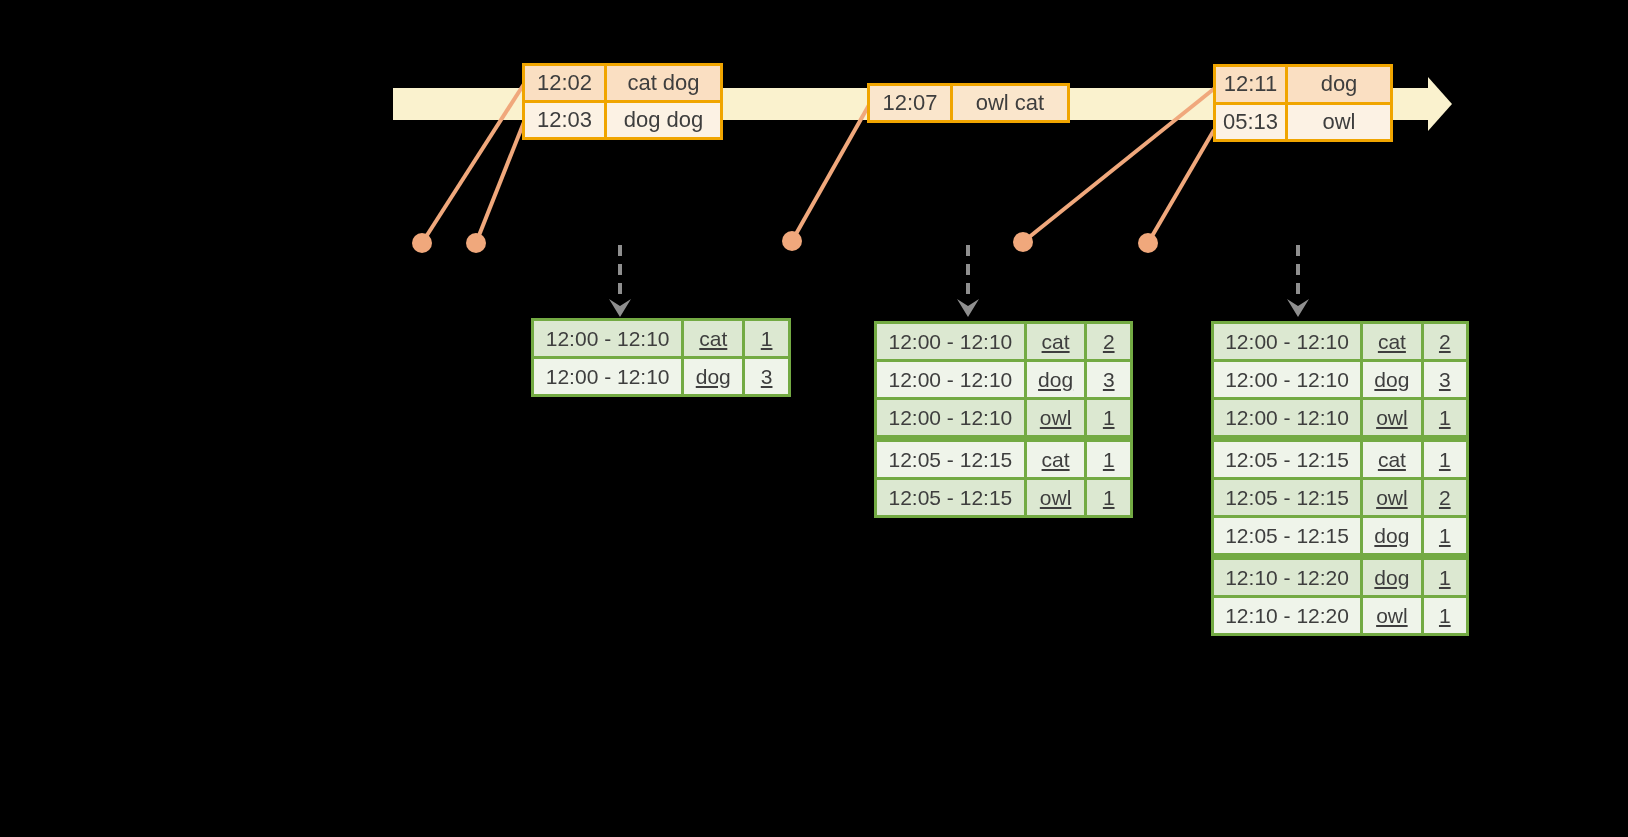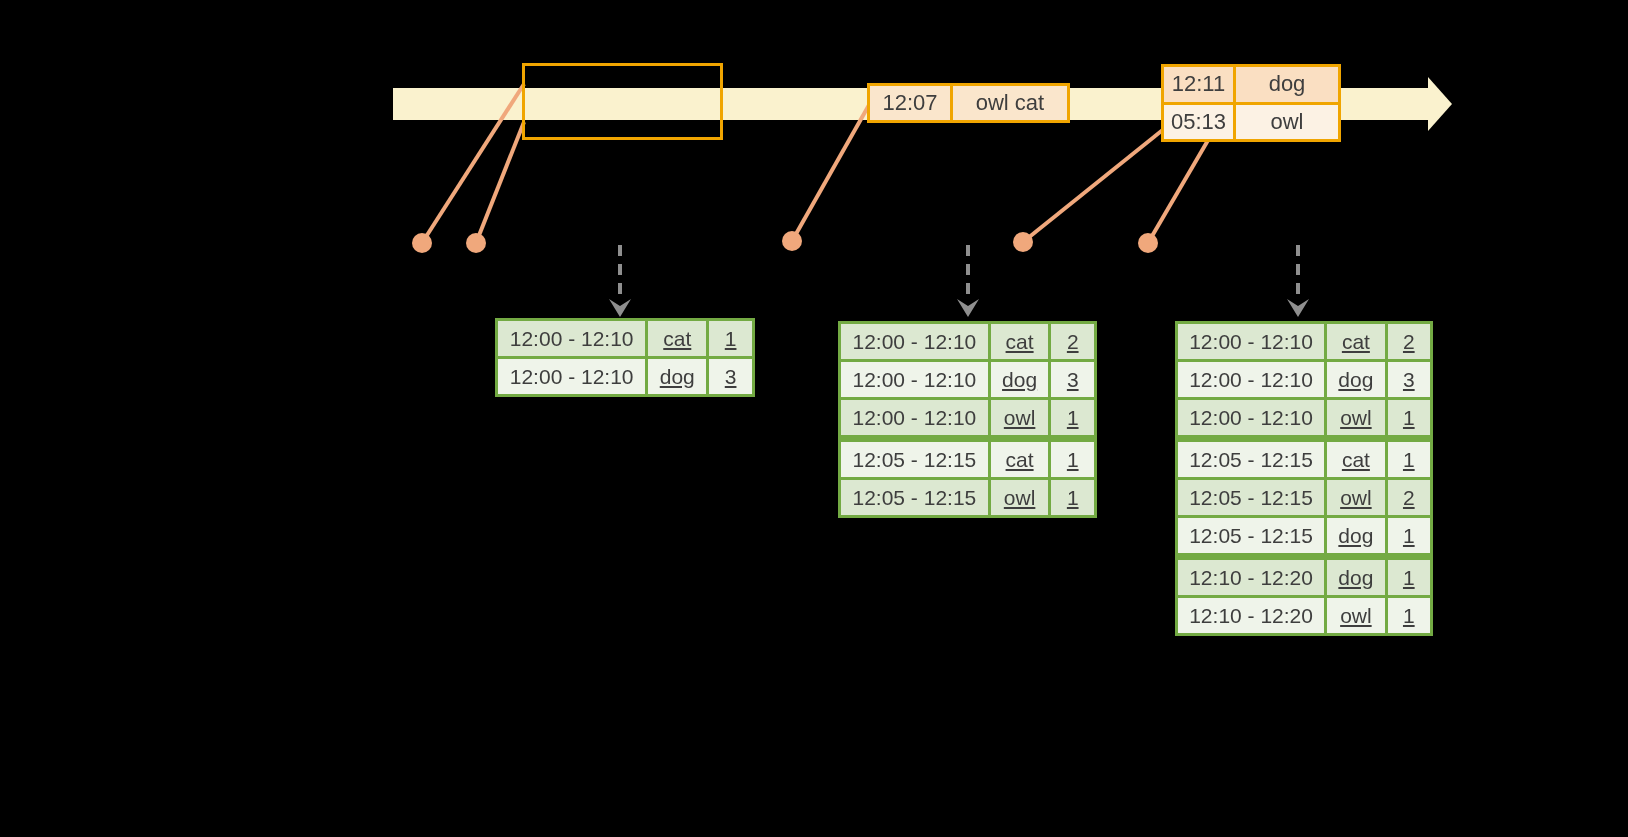--- a/index.html
+++ b/index.html
@@ -24,36 +24,36 @@
   
   svg.overlay { position:absolute; left:0; top:0; z-index:2; }
 
   
   .ebox {
     position:absolute; z-index:3; border:3px solid var(--event-border);
     display:flex; flex-direction:column; box-sizing:border-box;
   }
   .ebox-0 { left:522px; top:63px;  width:201px; height:77px; }
   .ebox-1 { left:867px; top:83px;  width:203px; height:40px; }
-  .ebox-2 { left:1161px; top:64px; width:180px; height:78px; }
+  .ebox-2 { left:1213px; top:64px; width:180px; height:78px; }
   .erow { display:grid; flex:1; }
   .ebox-0 .erow { grid-template-columns:82px 1fr; }
   .ebox-1 .erow { grid-template-columns:83px 1fr; }
   .ebox-2 .erow { grid-template-columns:72px 1fr; }
   .erow + .erow { border-top:3px solid var(--event-border); }
   .erow.edark  { background: var(--event-row-dark); }
   .erow.elight { background: var(--event-row-light); }
   .erow.emid   { background: var(--event-row-mid); }
   .ecell { display:flex; align-items:center; justify-content:center; font-size:22px; }
   .etime { border-right:3px solid var(--event-border); }
 
   
   .gtable {
     position:absolute; z-index:3; border:3px solid var(--table-border);
-    display:flex; flex-direction:column; box-sizing:content-box;
+    display:flex; flex-direction:column; box-sizing:content-box;margin-left:36px;
   }
   .gtable-0 { left:495px;  top:318px; width:254px; }
   .gtable-1 { left:838px;  top:321px; width:253px; }
   .gtable-2 { left:1175px; top:321px; width:252px; }
   .trow { display:grid; grid-template-columns:58% 24% 18%; height:35px; }
   .trow.rsep { border-top:3px solid var(--table-border); }
   .trow.gsep { border-top:7px solid var(--table-border); }
   .trow.tdark  .tcell { background: var(--table-row-dark); }
   .trow.tlight .tcell { background: var(--table-row-light); }
   .tcell {
@@ -89,20 +89,28 @@
       <line x1="620" y1="245" x2="620" y2="301" stroke-width="4" stroke-dasharray="11 8" fill="none"></line>
       <path d="M 609 299 L 620 317 L 631 299 L 620 306 Z" stroke="none"></path>
       <line x1="968" y1="245" x2="968" y2="301" stroke-width="4" stroke-dasharray="11 8" fill="none"></line>
       <path d="M 957 299 L 968 317 L 979 299 L 968 306 Z" stroke="none"></path>
       <line x1="1298" y1="245" x2="1298" y2="301" stroke-width="4" stroke-dasharray="11 8" fill="none"></line>
       <path d="M 1287 299 L 1298 317 L 1309 299 L 1298 306 Z" stroke="none"></path>
     </g>
   </svg>
 
   <div class="ebox ebox-0">
+      <div class="erow edark">
+        <div class="ecell etime">12:02</div>
+        <div class="ecell ewords">cat dog</div>
+      </div>
+      <div class="erow elight">
+        <div class="ecell etime">12:03</div>
+        <div class="ecell ewords">dog dog</div>
+      </div>
     </div>
   <div class="ebox ebox-1">
       <div class="erow emid">
         <div class="ecell etime">12:07</div>
         <div class="ecell ewords">owl cat</div>
       </div>
     </div>
   <div class="ebox ebox-2">
       <div class="erow edark">
         <div class="ecell etime">12:11</div>

